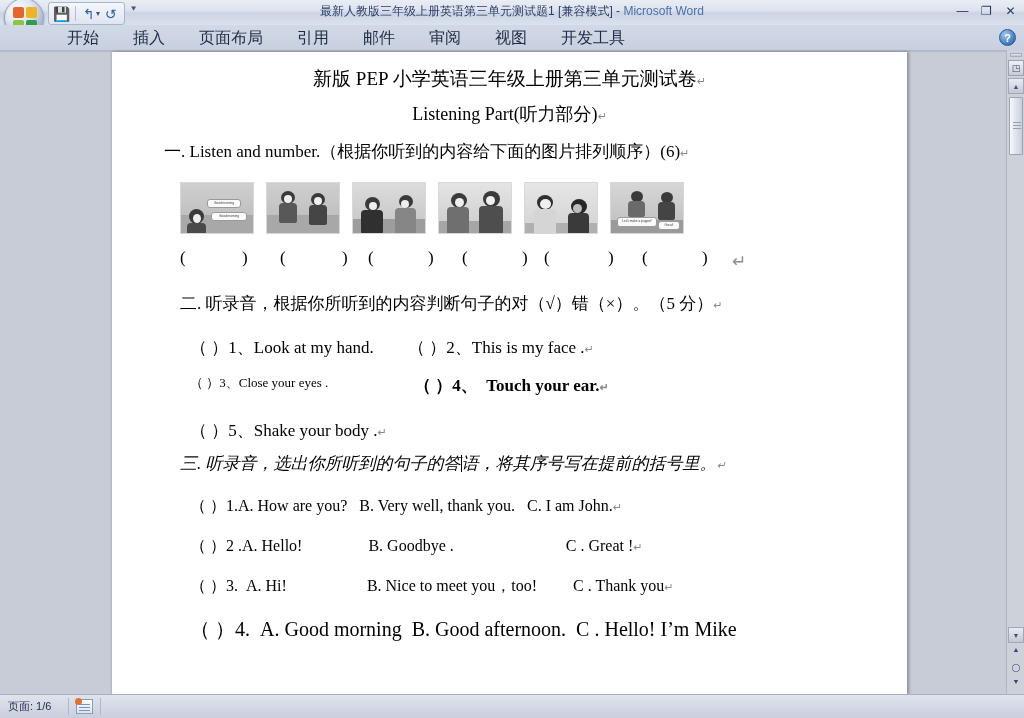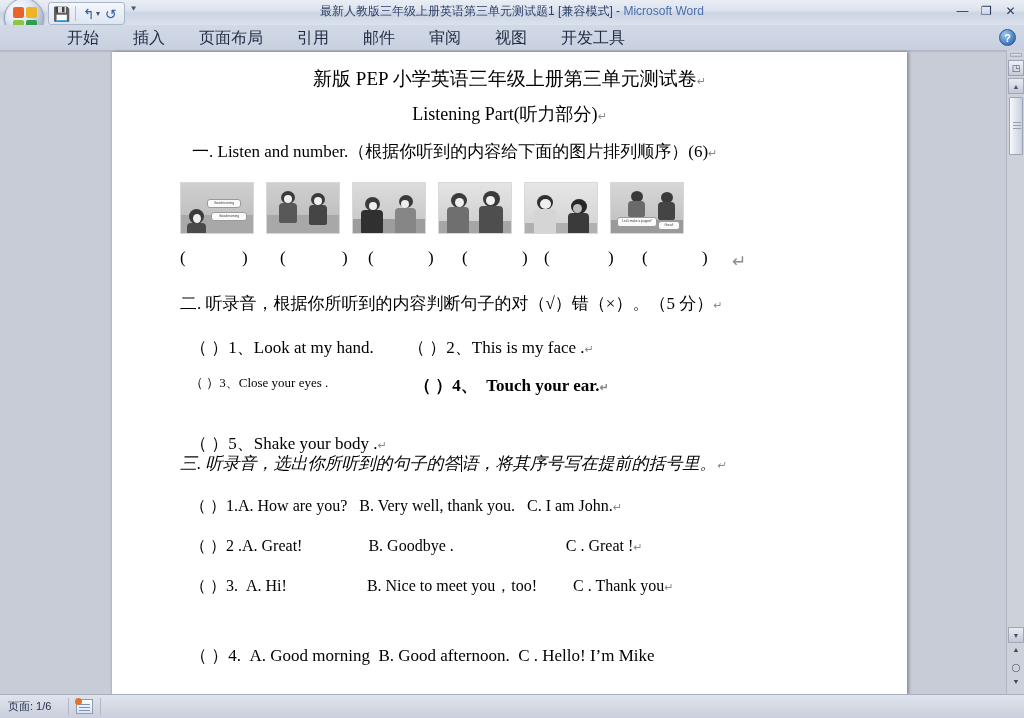--- a/index.html
+++ b/index.html
@@ -226,21 +226,21 @@
       <div class="doc">
 
         <div class="line ctr" style="top:14px;font-size:19px;">
           <span>新版 PEP 小学英语三年级上册第三单元测试卷</span><span class="pilcrow">↵</span>
         </div>
 
         <div class="line ctr" style="top:50px;font-size:18px;">
           <span>Listening Part(听力部分)</span><span class="pilcrow">↵</span>
         </div>
 
-        <div class="line" style="left:80px;top:88px;font-size:17px;">
+        <div class="line" style="left:52px;top:88px;font-size:17px;">
           <span>一. Listen and number.（根据你听到的内容给下面的图片排列顺序）(6)</span><span class="pilcrow">↵</span>
         </div>
 
         <div class="pics">
           <div class="pic">
             <div class="sky"></div>
               <div class="ground"></div>
             <div class="head" style="left:8px;top:26px;width:15px;height:15px;"></div>
             <div class="face" style="left:12px;top:31px;width:8px;height:9px;"></div>
             <div class="body" style="left:6px;top:40px;width:19px;height:12px;background:#4a4a4a;"></div>
@@ -331,45 +331,45 @@
           <span>（  ）</span><span>2、</span><span>This is my face .</span><span class="pilcrow">↵</span>
         </div>
 
         <div class="line" style="left:78px;top:322px;font-size:13px;">
           <span>（  ）</span><span>3、</span><span>Close your eyes .</span>
         </div>
         <div class="line" style="left:302px;top:322px;font-size:17px;font-weight:bold;">
           <span>（  ）</span><span>4、</span>&nbsp;&nbsp;<span>Touch your ear.</span><span class="pilcrow">↵</span>
         </div>
 
-        <div class="line" style="left:78px;top:380px;font-size:17px;">
+        <div class="line" style="left:78px;top:367px;font-size:17px;">
           <span>（  ）</span><span>5、</span><span>Shake your body .</span><span class="pilcrow">↵</span>
         </div>
 
         <div class="line" style="left:68px;top:400px;font-size:17px;font-style:italic;">
           <span>三.   听录音，选出你所听到的句子的答</span><span class="caret"></span><span>语，将其序号写在提前的括号里。</span><span class="pilcrow">↵</span>
         </div>
 
         <div class="line" style="left:78px;top:444px;font-size:16px;">
           <span>（   ）</span><span>1.</span><span>A. How are you?</span>&nbsp;&nbsp;&nbsp;<span>B. Very well, thank you.</span>&nbsp;&nbsp;&nbsp;<span>C. I am John.</span><span class="pilcrow">↵</span>
         </div>
 
         <div class="line" style="left:78px;top:484px;font-size:16px;">
-          <span>（   ）</span><span>2 .</span><span>A. Great!</span>
+          <span>（   ）</span><span>2 .</span><span>A. Hello!</span>
           <span style="display:inline-block;width:62px;"></span><span>B. Goodbye .</span>
           <span style="display:inline-block;width:108px;"></span><span>C . Great !</span><span class="pilcrow">↵</span>
         </div>
 
         <div class="line" style="left:78px;top:524px;font-size:16px;">
           <span>（   ）</span><span>3.</span>&nbsp;&nbsp;<span>A. Hi!</span>
           <span style="display:inline-block;width:76px;"></span><span>B. Nice to meet you，too!</span>
           <span style="display:inline-block;width:32px;"></span><span>C . Thank you</span><span class="pilcrow">↵</span>
         </div>
 
-        <div class="line" style="left:78px;top:564px;font-size:17px;margin-top:28px;">
+        <div class="line" style="left:78px;top:564px;font-size:20px;">
           <span>（   ）</span><span>4.</span>&nbsp;&nbsp;<span>A. Good morning</span>&nbsp;&nbsp;<span>B. Good afternoon.</span>&nbsp;&nbsp;<span>C . Hello! I’m Mike</span>
         </div>
 
 
       </div>
     </div>
 
     <div class="vscroll">
       <div class="vs-split"></div>
       <div class="vs-selbrowse">◳</div>

